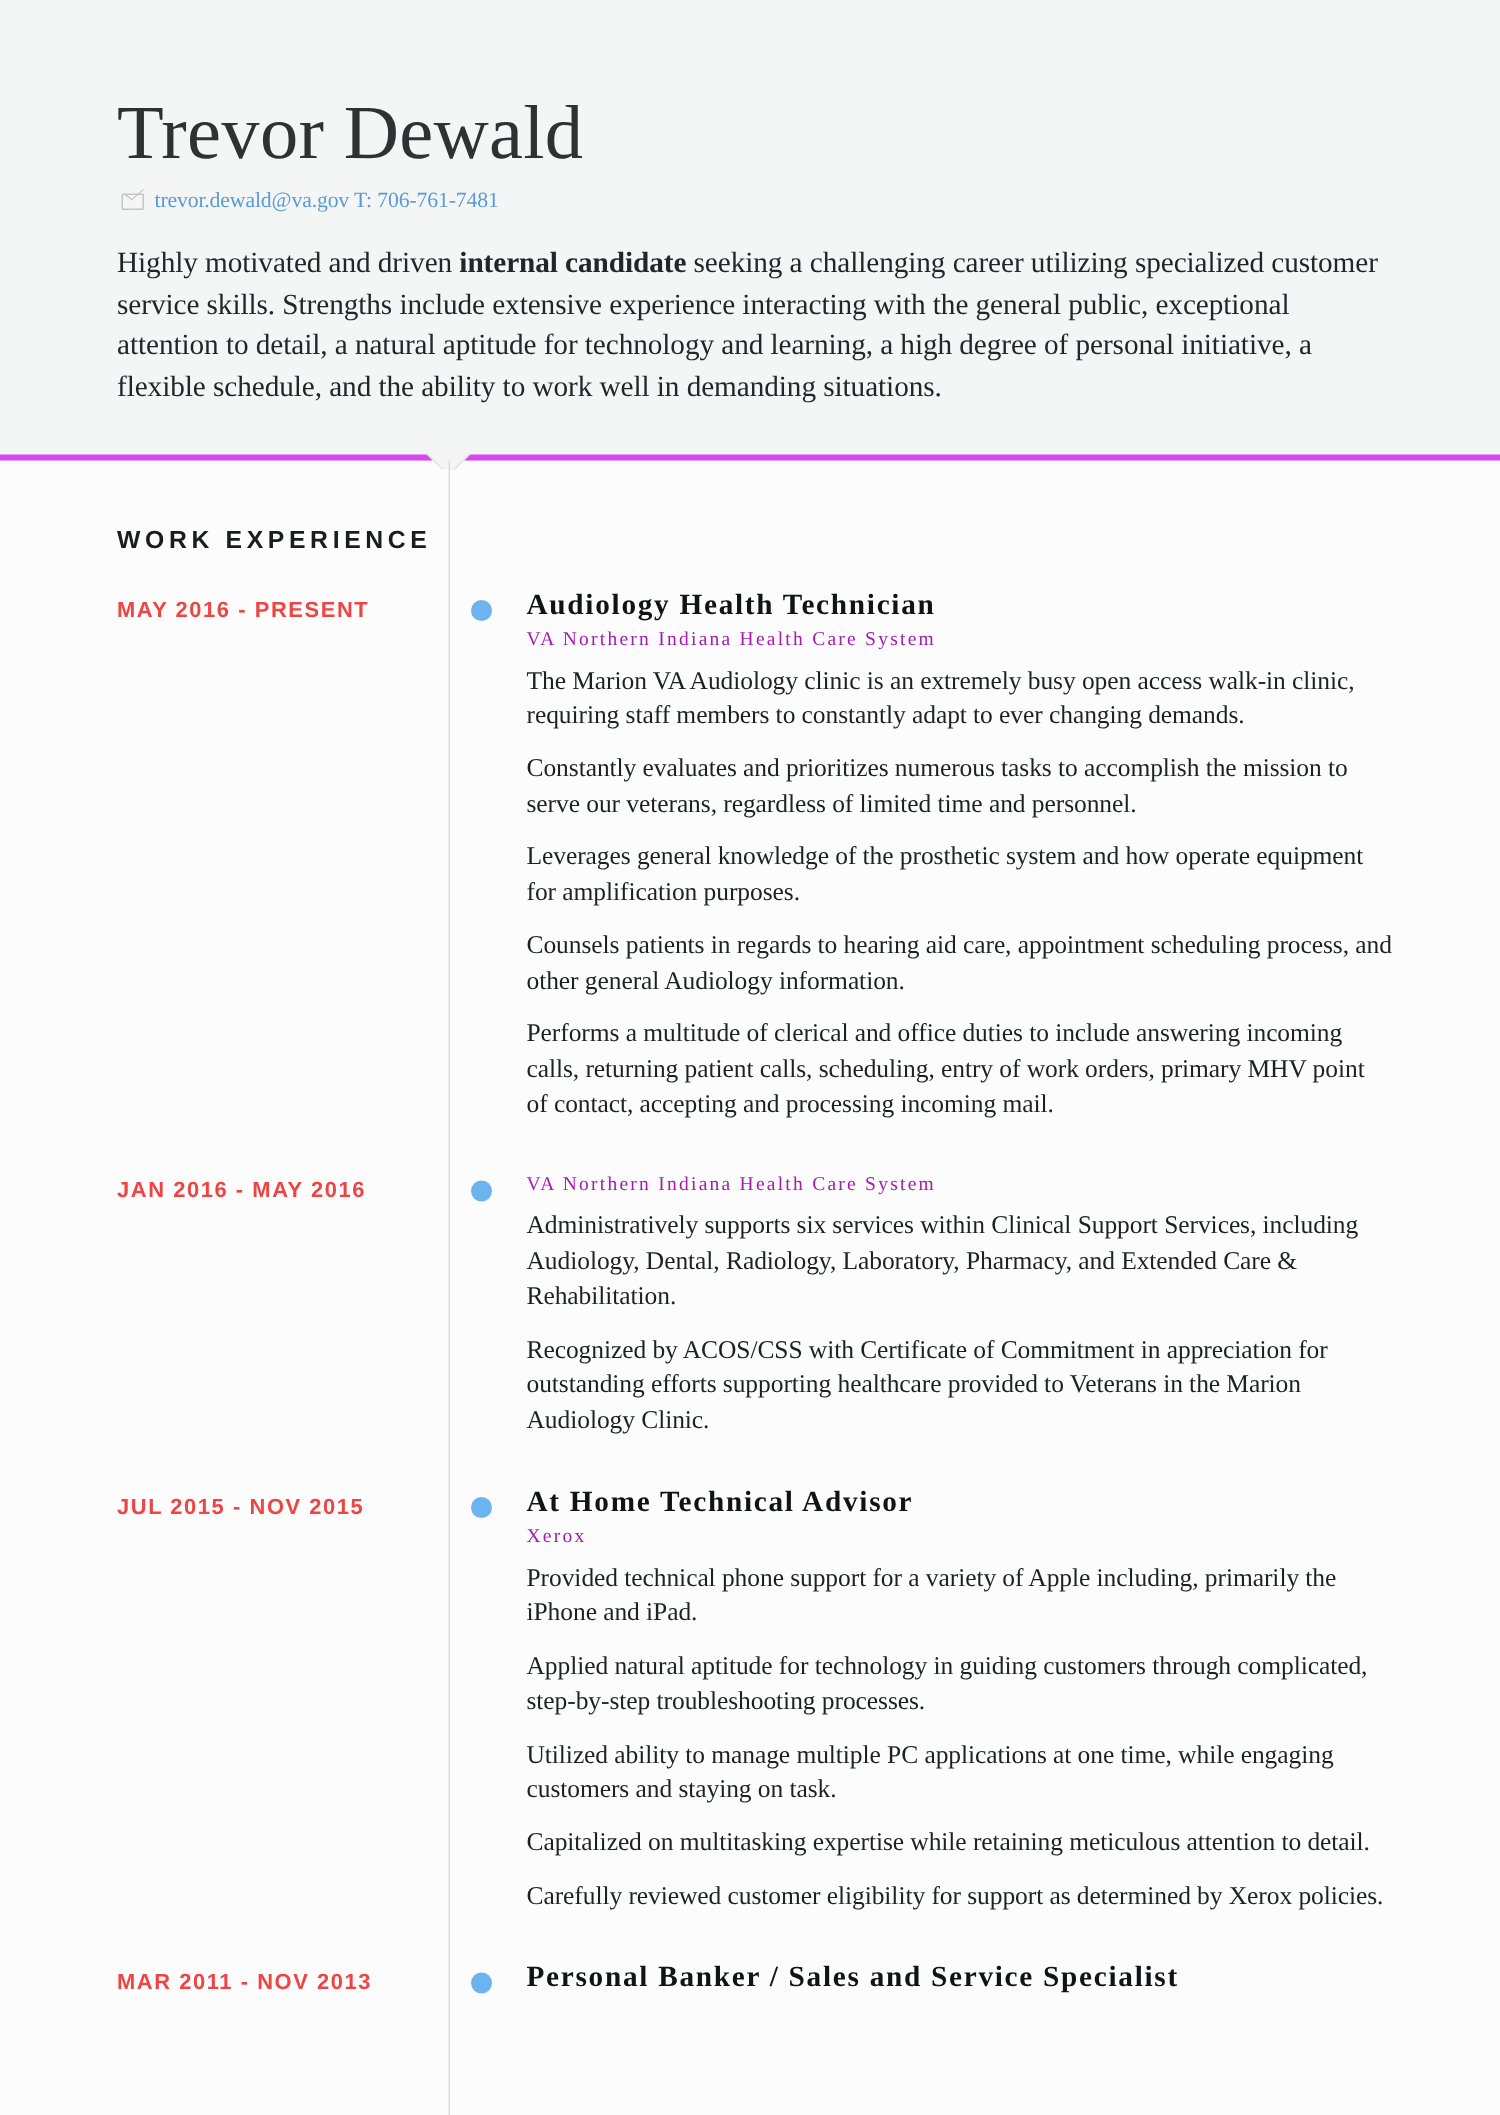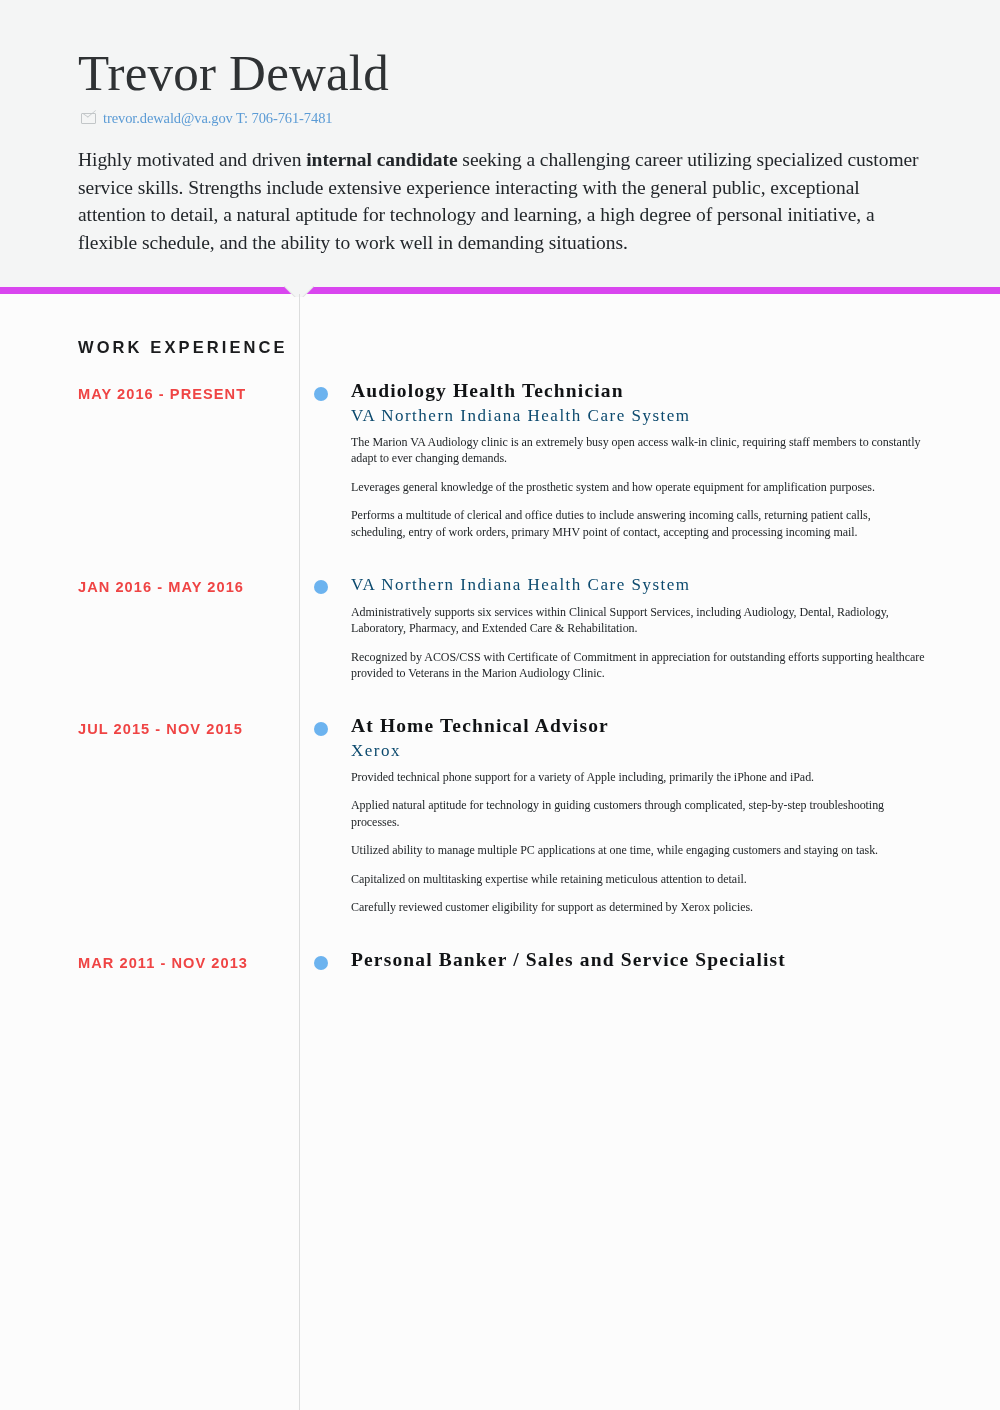--- a/index.html
+++ b/index.html
@@ -16,22 +16,22 @@
     position: relative;
     width: 1000px;
     height: 1410px;
     background: #fcfcfc;
   }
 
   
   .header {
     position: relative;
     background: #f4f5f5;
-    border-bottom: 7px solid #d946ef;
-    padding: 46px 70px 30px 78px;
+    border-bottom: 4px solid #d946ef;
+    padding: 62px 70px 30px 78px;
   }
 
   .name {
     font-family: "Liberation Serif", serif;
     font-size: 51px;
     font-weight: 400;
     color: #2f3234;
     line-height: 1.08;
     letter-spacing: 0.2px;
     margin-bottom: 9px;
@@ -182,32 +182,32 @@
     font-family: "Liberation Serif", serif;
     font-size: 19.5px;
     font-weight: 700;
     letter-spacing: 1.15px;
     color: #111315;
     line-height: 1.22;
   }
 
   .job-company {
     font-family: "Liberation Serif", serif;
-    font-size: 17px;
+    font-size: 13px;
     font-weight: 400;
     letter-spacing: 1.5px;
-    color: #0c4a6e;
+    color: #a21caf;
     line-height: 1.3;
     margin-top: 2px;
     margin-bottom: 7px;
   }
 
   .job-bullet {
     font-family: "Liberation Serif", serif;
-    font-size: 12px;
+    font-size: 17px;
     line-height: 1.38;
     color: #1d2124;
     margin-bottom: 12px;
     letter-spacing: -0.05px;
   }
   .job-bullet:last-child { margin-bottom: 0; }
 
   .job + .job { margin-top: 26px; }
 </style>
 </head>
@@ -238,21 +238,23 @@
     <div class="jobs">
         <div class="job">
           <div class="job-dates">MAY 2016 - PRESENT</div>
           <div class="dot-col">
             <span class="dot"></span>
           </div>
           <div class="job-main">
             <div class="job-title">Audiology Health Technician</div>
             <div class="job-company">VA Northern Indiana Health Care System</div>
             <p class="job-bullet">The Marion VA Audiology clinic is an extremely busy open access walk-in clinic, requiring staff members to constantly adapt to ever changing demands.</p>
+            <p class="job-bullet">Constantly evaluates and prioritizes numerous tasks to accomplish the mission to serve our veterans, regardless of limited time and personnel.</p>
             <p class="job-bullet">Leverages general knowledge of the prosthetic system and how operate equipment for amplification purposes.</p>
+            <p class="job-bullet">Counsels patients in regards to hearing aid care, appointment scheduling process, and other general Audiology information.</p>
             <p class="job-bullet">Performs a multitude of clerical and office duties to include answering incoming calls, returning patient calls, scheduling, entry of work orders, primary MHV point of contact, accepting and processing incoming mail.</p>
           </div>
         </div>
         <div class="job">
           <div class="job-dates">JAN 2016 - MAY 2016</div>
           <div class="dot-col">
             <span class="dot"></span>
           </div>
           <div class="job-main">
             <div class="job-company">VA Northern Indiana Health Care System</div>

